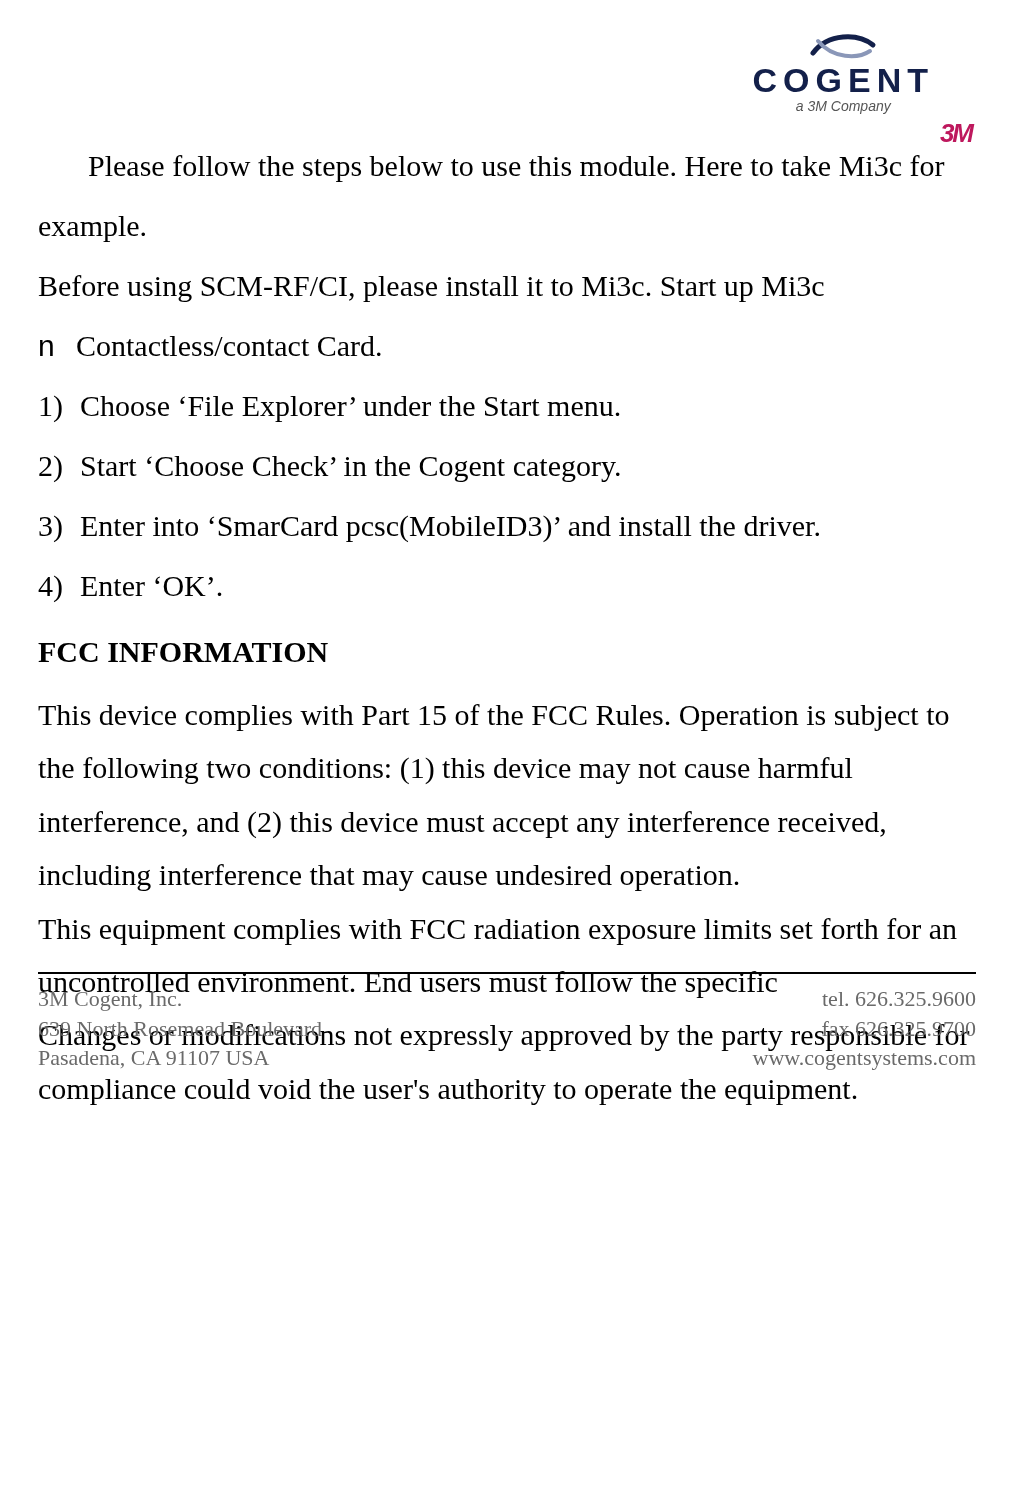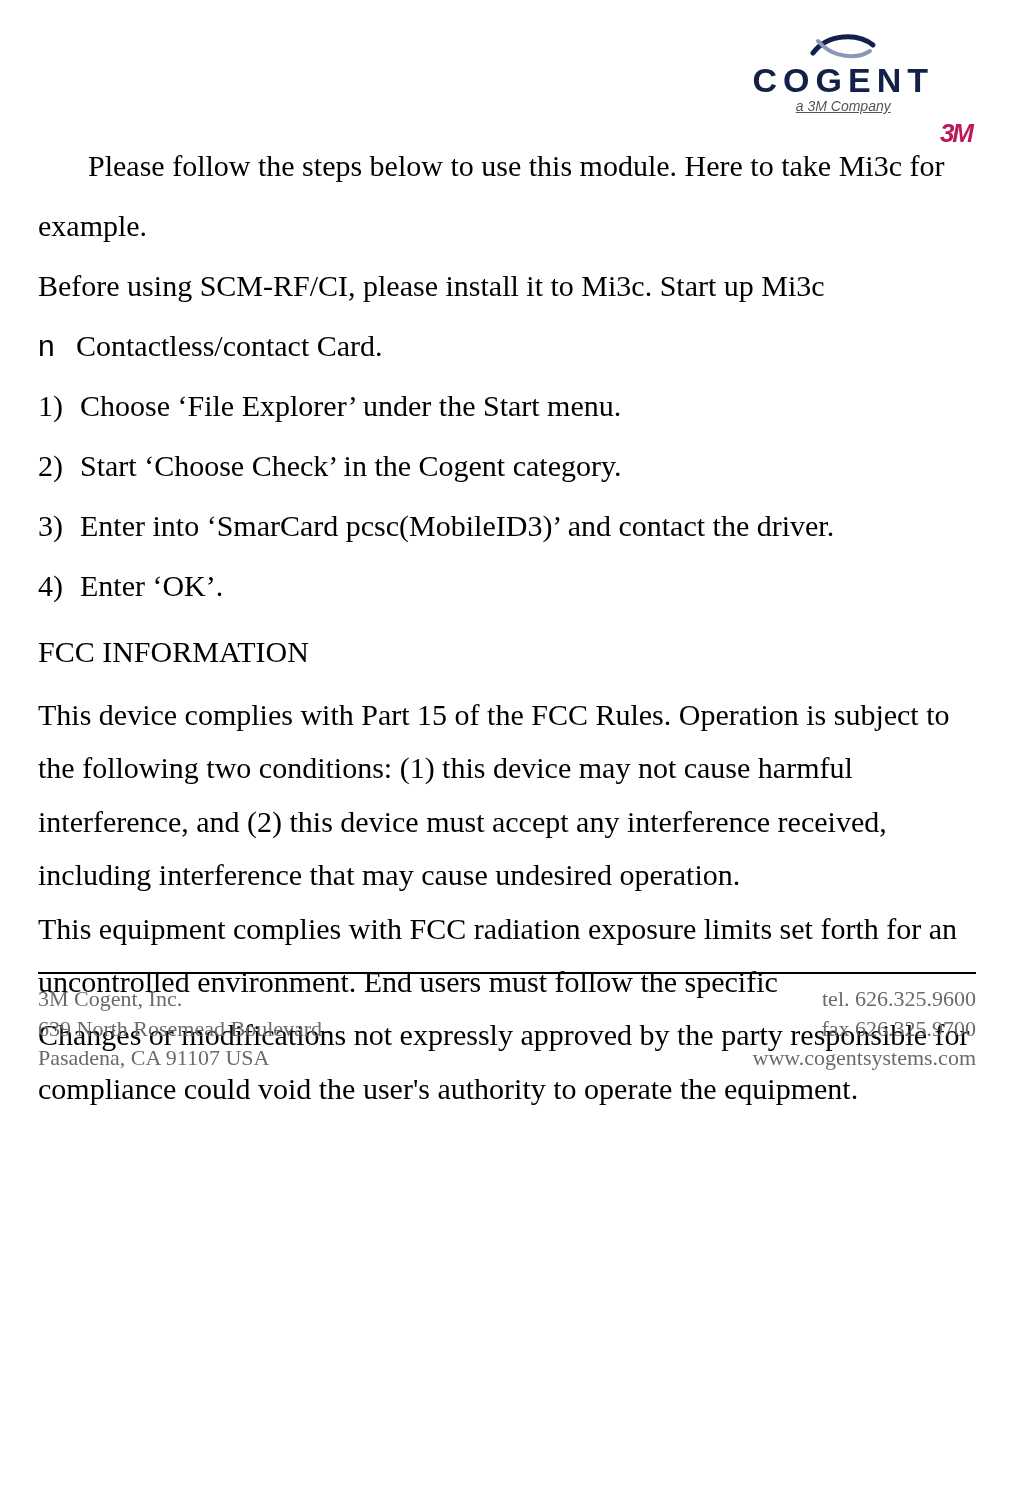--- a/index.html
+++ b/index.html
@@ -33,21 +33,20 @@
       letter-spacing: 6px;
       color: #13204a;
     }
     .cogent-sub {
       font-family: Arial, Helvetica, sans-serif;
       font-style: italic;
       font-size: 14px;
       color: #555;
       display: block;
       margin-top: 2px;
-      text-decoration: underline;
     }
     .mmm-logo {
       position: absolute;
       top: 118px;
       right: 42px;
       font-family: Arial, Helvetica, sans-serif;
       font-weight: 900;
       font-style: italic;
       font-size: 26px;
       color: #be185d;
@@ -58,21 +57,21 @@
       font-size: 30px;
       line-height: 2.0;
     }
     .p-indent { text-indent: 50px; }
     .p-block { margin-top: 0; }
     .bullet-row { display: flex; gap: 14px; }
     .bullet-mark { font-family: Arial, Helvetica, sans-serif; min-width: 24px; }
     .num-row { display: flex; gap: 6px; }
     .num-mark { min-width: 36px; }
     .heading {
-      font-weight: normal;
+      font-weight: bold;
       margin-top: 6px;
       margin-bottom: 6px;
     }
     .fcc-body { line-height: 1.78; }
     .footer {
       position: absolute;
       left: 38px;
       right: 38px;
       bottom: 42px;
     }
@@ -121,21 +120,21 @@
     <div class="num-row">
       <span class="num-mark">1)</span>
       <span>Choose ‘File Explorer’ under the Start menu.</span>
     </div>
     <div class="num-row">
       <span class="num-mark">2)</span>
       <span>Start ‘Choose Check’ in the Cogent category.</span>
     </div>
     <div class="num-row">
       <span class="num-mark">3)</span>
-      <span>Enter into ‘SmarCard pcsc(MobileID3)’ and contact the driver.</span>
+      <span>Enter into ‘SmarCard pcsc(MobileID3)’ and install the driver.</span>
     </div>
     <div class="num-row">
       <span class="num-mark">4)</span>
       <span>Enter ‘OK’.</span>
     </div>
 
     <p class="heading">FCC INFORMATION</p>
 
     <div class="fcc-body">
       <p>This device complies with Part 15 of the FCC Rules. Operation is subject to the following two conditions: (1) this device may not cause harmful interference, and (2) this device must accept any interference received, including interference that may cause undesired operation.</p>

